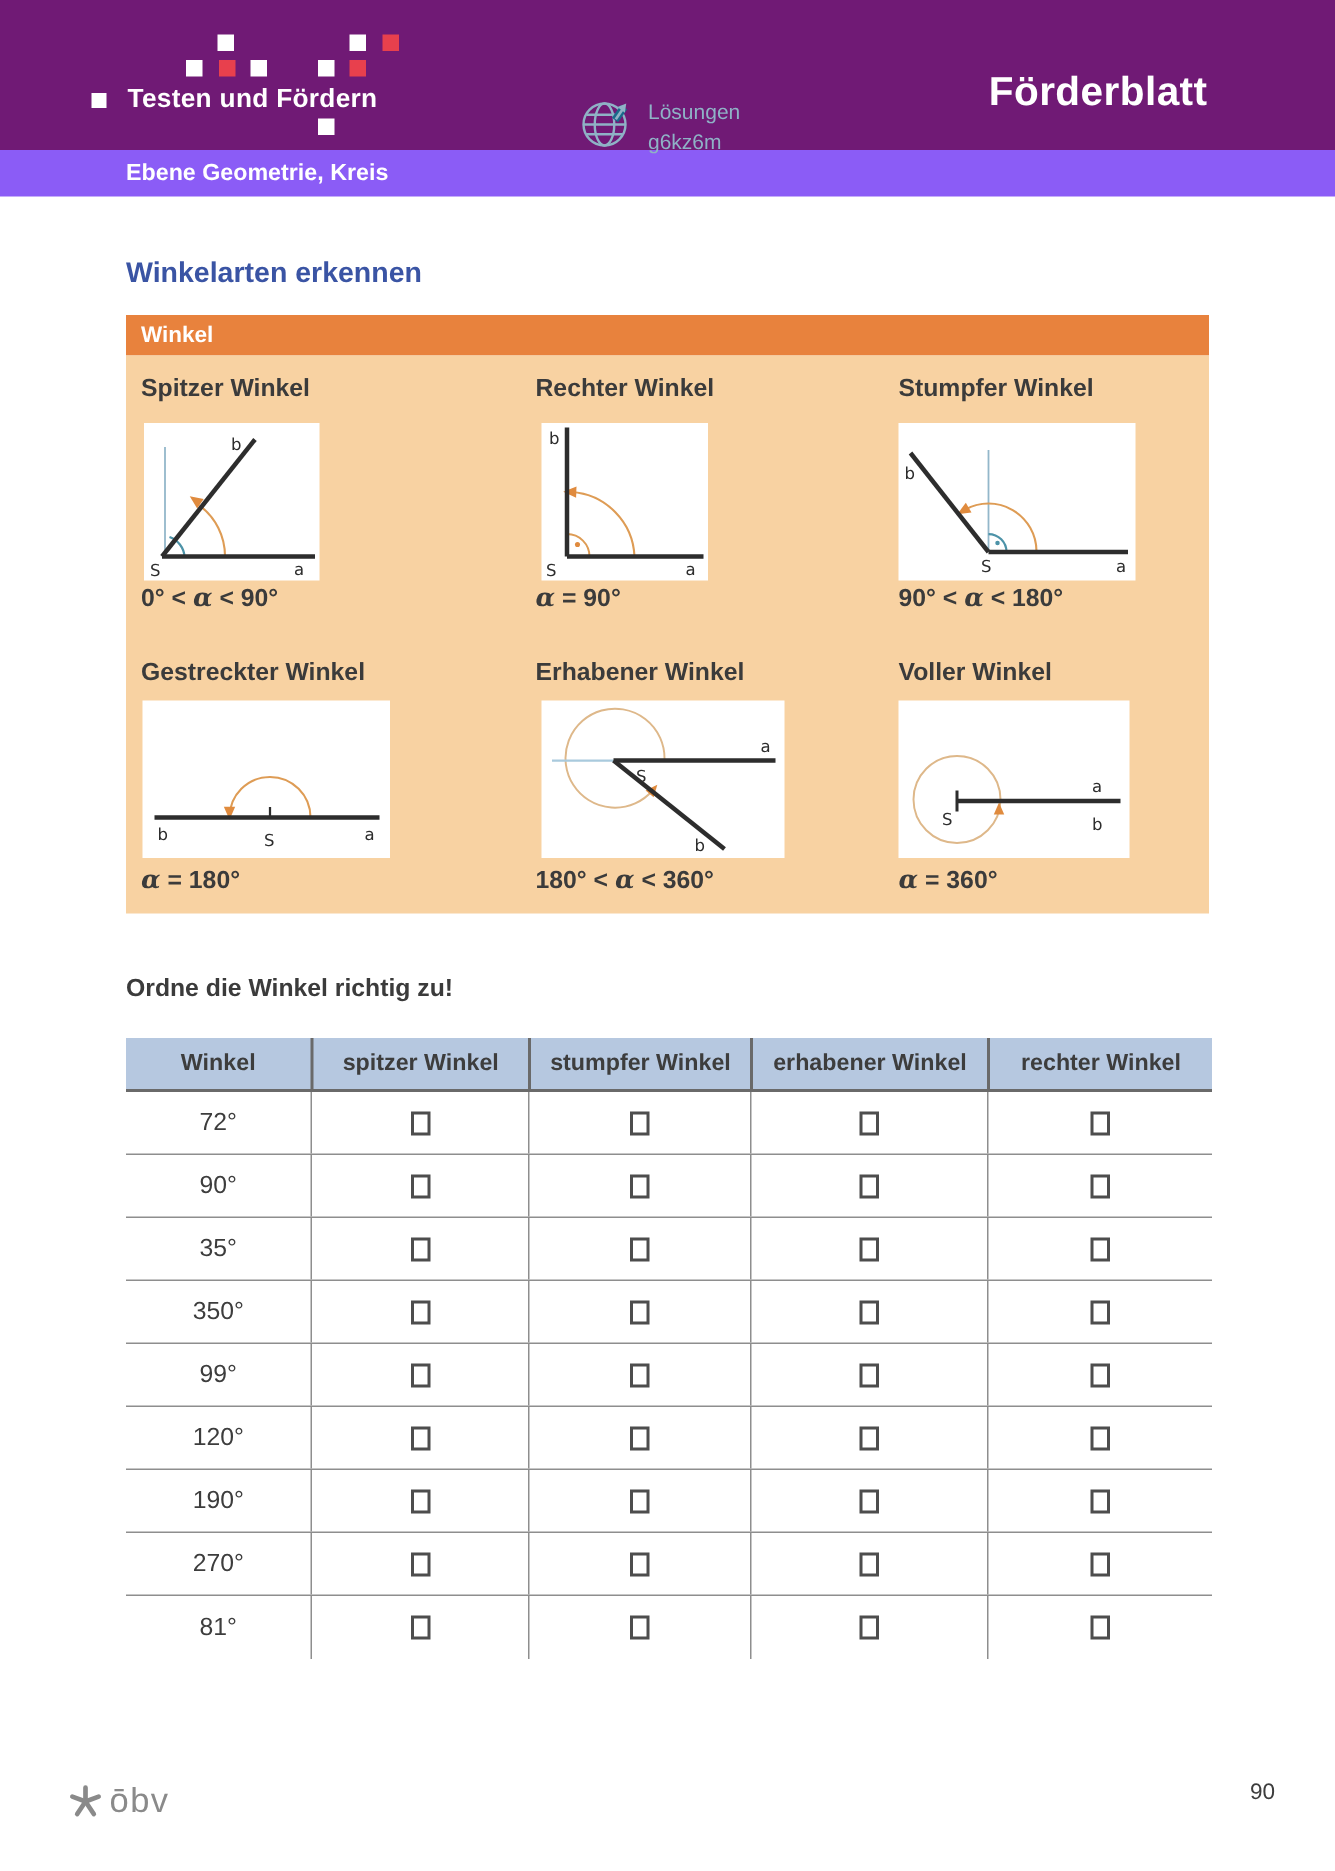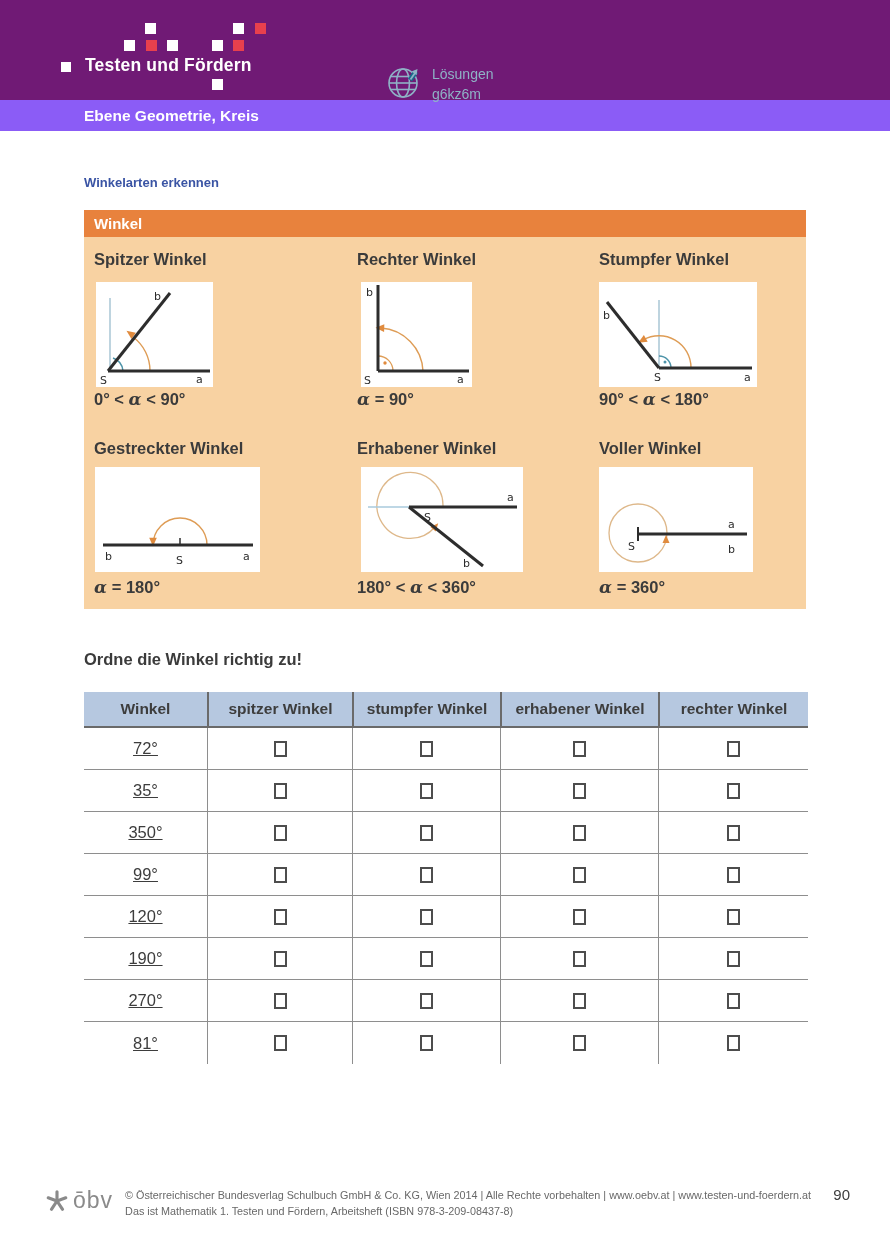--- a/index.html
+++ b/index.html
@@ -13,21 +13,21 @@
   .sq { position:absolute; width:11px; height:11px; background:#fff; }
   .sq.red { background:#E8404D; }
   .sq.small { width:10px; height:10px; }
   .brand { position:absolute; left:85px; top:55px; color:#fff; font-weight:bold; font-size:17.5px; letter-spacing:.2px; }
   .solutions { position:absolute; left:383px; top:62px; display:flex; align-items:flex-start; gap:9px; color:#8FB2C6; }
   .sol-text { font-size:14px; line-height:20px; padding-top:2px; }
   .doctype { position:absolute; right:85px; top:46px; color:#fff; font-weight:bold; font-size:27px; letter-spacing:.3px; }
   .topicbar { height:31px; background:#8b5cf6; display:flex; align-items:center; padding-left:84px; }
   .topicbar span { color:#fff; font-weight:bold; font-size:15.5px; }
   
-  .page-title { margin:41px 0 0 84px; font-size:13px; line-height:21px; font-weight:bold; color:#3A54A4; }
+  .page-title { margin:41px 0 0 84px; font-size:19px; line-height:21px; font-weight:bold; color:#3A54A4; }
   .panel { margin:17px 0 0 84px; width:722px; }
   .panel-head { height:27px; line-height:27px; background:#E8823D; color:#fff; font-weight:bold; font-size:15px; padding-left:10px; }
   .panel-body { background:#F8D2A2; position:relative; }
   .prow { position:relative; }
   .prow1 { height:204px; }
   .prow2 { height:168px;padding-left:28px; }
   .pcell { position:absolute; top:0; }
   .c1,.c4 { left:10px; }
   .c2,.c5 { left:273px; }
   .c3,.c6 { left:515px; }
@@ -47,24 +47,24 @@
   .task-title { margin:41px 0 0 84px; font-size:16.5px; line-height:19px; font-weight:bold; }
   
   .table { margin:23px 0 0 84px; width:724px; }
   .thead { display:grid; grid-template-columns:123px 145px 148px 158px 150px; background:#B6C8E0; border-bottom:2px solid #6a6a6a; }
   .th { text-align:center; font-weight:bold; color:#3d3d3d; font-size:15.5px; padding:8px 0 8px 0; }
   .th + .th { border-left:2px solid #6a6a6a; }
   .trow { display:grid; grid-template-columns:123px 145px 148px 158px 150px; height:42px; border-bottom:1.5px solid #8e8e8e; }
   .trow:last-child { border-bottom:none; }
   .td { display:flex; align-items:center; justify-content:center; height:100%; }
   .td + .td { border-left:1.5px solid #8e8e8e; }
-  .angle { font-size:16.5px; color:#3d3d3d;text-decoration:underline; }
+  .angle { font-size:16.5px; color:#3d3d3d; }
   .cb { width:13px; height:16px; border:2px solid #4d4d4d; background:#fff; }
   
-  .footer { position:absolute; left:45px; top:1185px; width:805px; display:flex; align-items:flex-start; }
+  .footer { position:absolute; left:45px; top:1185px; width:805px; display:flex; align-items:flex-start;text-align:center; }
   .obv-logo { display:flex; align-items:center; gap:4px; margin-top:2px; }
   .obv-txt { font-size:23px; color:#8a8a8a; letter-spacing:1px; }
   .copy { margin-left:12px; font-size:10.8px; color:#686868; line-height:15.5px; padding-top:3px; }
   .pageno { margin-left:auto; font-size:15px; color:#3d3d3d; padding-top:1px; }
 </style>
 </head>
 <body>
 
 <header class="topbar">
   <div>
@@ -91,20 +91,21 @@
       </g>
       <path d="M27,18 L33,9.5" stroke="#19698B" stroke-width="5" fill="none"></path>
       <path d="M27.5,17.5 L32,11" stroke="#8FB2C6" stroke-width="1.8" fill="none"></path>
       <path d="M34.5,7 L33.6,13.2 L28.6,9.4 Z" fill="#8FB2C6"></path>
     </svg>
     <div class="sol-text">
       <div>Lösungen</div>
       <div>g6kz6m</div>
     </div>
   </div>
+  <div class="doctype">Förderblatt</div>
 </header>
 
 <div class="topicbar">
   <span>Ebene Geometrie, Kreis</span>
 </div>
 
 <main>
   <h1 class="page-title">Winkelarten erkennen</h1>
 
   <section class="panel">
@@ -230,20 +231,35 @@
     <div class="thead" id="thead">
         <div class="th">Winkel</div>
         <div class="th">spitzer Winkel</div>
         <div class="th">stumpfer Winkel</div>
         <div class="th">erhabener Winkel</div>
         <div class="th">rechter Winkel</div>
       </div>
     <div class="tbody" id="tbody">
         <div class="trow">
           <div class="td angle">72°</div>
+          <div class="td">
+            <div class="cb"></div>
+          </div>
+          <div class="td">
+            <div class="cb"></div>
+          </div>
+          <div class="td">
+            <div class="cb"></div>
+          </div>
+          <div class="td">
+            <div class="cb"></div>
+          </div>
+        </div>
+        <div class="trow">
+          <div class="td angle">90°</div>
           <div class="td">
             <div class="cb"></div>
           </div>
           <div class="td">
             <div class="cb"></div>
           </div>
           <div class="td">
             <div class="cb"></div>
           </div>
           <div class="td">
@@ -365,18 +381,14 @@
       <g stroke="#8a8a8a" stroke-width="3.4" stroke-linecap="round">
         <line x1="13" y1="13" x2="13" y2="3"></line>
         <line x1="13" y1="13" x2="22.5" y2="9.5"></line>
         <line x1="13" y1="13" x2="3.5" y2="9.5"></line>
         <line x1="13" y1="13" x2="19" y2="22"></line>
         <line x1="13" y1="13" x2="7" y2="22"></line>
       </g>
     </svg>
     <span class="obv-txt">ōbv</span>
   </div>
-  <div class="copy">
-    <div>© Österreichischer Bundesverlag Schulbuch GmbH &amp; Co. KG, Wien 2014 | Alle Rechte vorbehalten | www.oebv.at | www.testen-und-foerdern.at</div>
-    <div>Das ist Mathematik 1. Testen und Fördern, Arbeitsheft (ISBN 978-3-209-08437-8)</div>
-  </div>
   <div class="pageno">90</div>
 </footer>
 
 </body></html>

